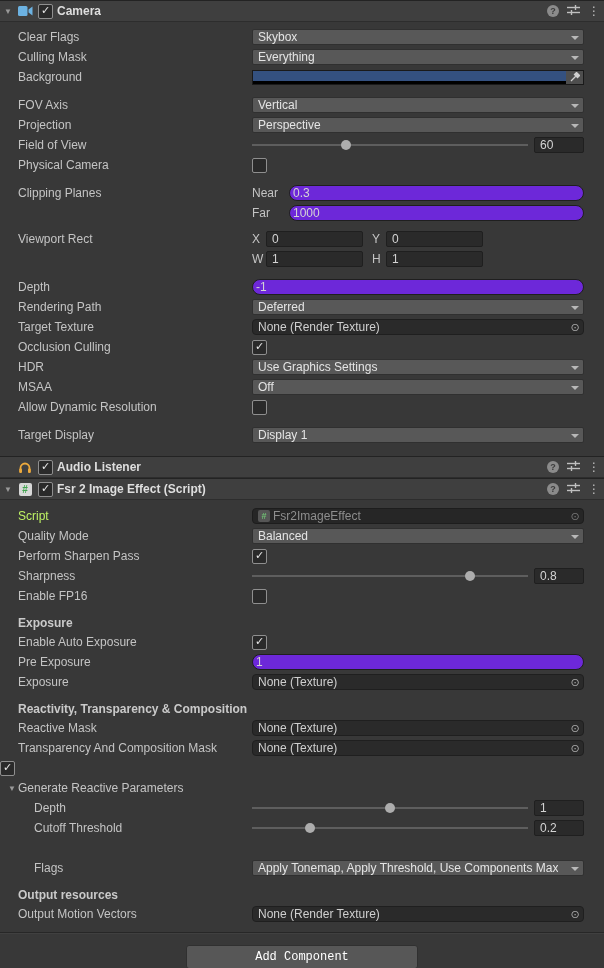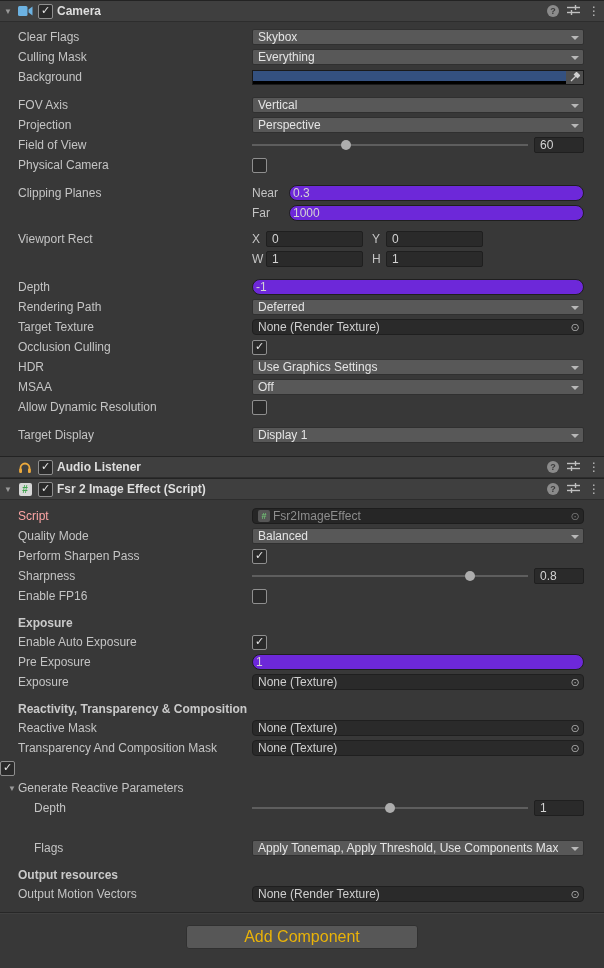--- a/index.html
+++ b/index.html
@@ -27,21 +27,21 @@
   .checkbox{width:13px;height:13px;background:#2a2a2a;border:1px solid #8f8f8f;border-radius:2px;
     display:flex;align-items:center;justify-content:center;box-sizing:content-box;flex:0 0 auto;}
   .checkbox.hdr-cb{margin-left:2px;}
   .checkbox .mark{display:none;color:#e8e8e8;font-size:11px;line-height:1;margin-top:-1px;}
   .checkbox.on .mark{display:block;}
   
   .row{display:flex;align-items:center;height:20px;}
   .lbl{box-sizing:border-box;width:252px;padding-left:18px;flex:0 0 auto;color:#c4c4c4;
     white-space:nowrap;overflow:hidden;}
   .lbl.sub{padding-left:34px;}
-  .lbl.dim{color:#fca5a5;}
+  .lbl.dim{color:#bef264;}
   .val{flex:1 1 auto;margin-right:20px;display:flex;align-items:center;height:16px;min-width:0;}
   .spacer8{height:8px;}  .spacer6{height:6px;}  .spacer5{height:5px;}
   .section-h{font-weight:bold;color:#cacaca;height:18px;display:flex;align-items:center;padding-left:18px;}
   
   .dropdown{flex:1 1 auto;height:16px;background:#585858;border:1px solid #303030;border-radius:2px;
     display:flex;align-items:center;padding:0 16px 0 5px;color:#e4e4e4;position:relative;
     box-sizing:border-box;white-space:nowrap;overflow:hidden;min-width:0;}
   .dd-arrow{position:absolute;right:4px;top:6px;width:0;height:0;
     border-left:4px solid transparent;border-right:4px solid transparent;border-top:4px solid #b8b8b8;}
   .tfield{flex:1 1 auto;height:16px;background:#6d28d9;border:1px solid #1f1f1f;border-radius:8px;
@@ -69,21 +69,21 @@
   .dropper-btn{width:17px;background:#4e4e4e;display:flex;align-items:center;justify-content:center;flex:0 0 auto;}
   
   .mini-lbl{width:14px;flex:0 0 auto;color:#c4c4c4;}
   .mini-field{width:97px;flex:0 0 auto;margin-right:9px;height:16px;background:#2a2a2a;border:1px solid #1f1f1f;
     border-radius:2px;display:flex;align-items:center;padding:0 5px;color:#d4d4d4;box-sizing:border-box;}
   .np-lbl{width:37px;flex:0 0 auto;color:#c4c4c4;}
   
   .bottom-divider{height:1px;background:#272727;margin-top:8px;border-bottom:1px solid #404040;}
   .add-btn-wrap{display:flex;justify-content:center;margin-top:11px;}
   .add-btn{width:230px;height:22px;background:#575757;border:1px solid #303030;border-radius:3px;
-    color:#eab308;display:flex;align-items:center;justify-content:center;font-size:16px;}
+    color:#ffffff;display:flex;align-items:center;justify-content:center;font-size:12px;font-family:Liberation Mono, monospace;}
 </style>
 </head>
 <body>
 
 <div class="inspector">
 
   <div class="comp-header">
     <span class="fold">▼</span>
     <span class="comp-icon">
       <svg width="15" height="12" viewBox="0 0 15 12">
@@ -482,20 +482,29 @@
   <div class="row">
     <span class="lbl sub">Depth</span>
     <span class="val">
       <span class="slider">
           <span class="knob" style="left: 50%;"></span>
         </span>
       <span class="slider-val">1</span>
     </span>
   </div>
 
+  <div class="row">
+    <span class="lbl sub">Cutoff Threshold</span>
+    <span class="val">
+      <span class="slider">
+          <span class="knob" style="left: 21%;"></span>
+        </span>
+      <span class="slider-val">0.2</span>
+    </span>
+  </div>
 
   <div class="row">
   </div>
 
   <div class="row">
     <span class="lbl sub">Flags</span>
     <span class="val">
         <span class="dropdown">
           <span style="overflow:hidden;white-space:nowrap;">Apply Tonemap, Apply Threshold, Use Components Max</span>
           <span class="dd-arrow"></span>

